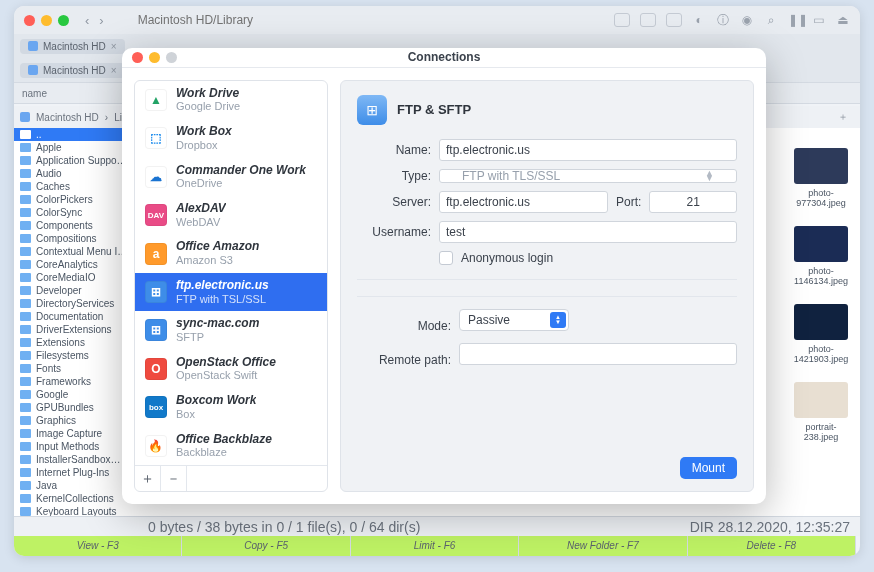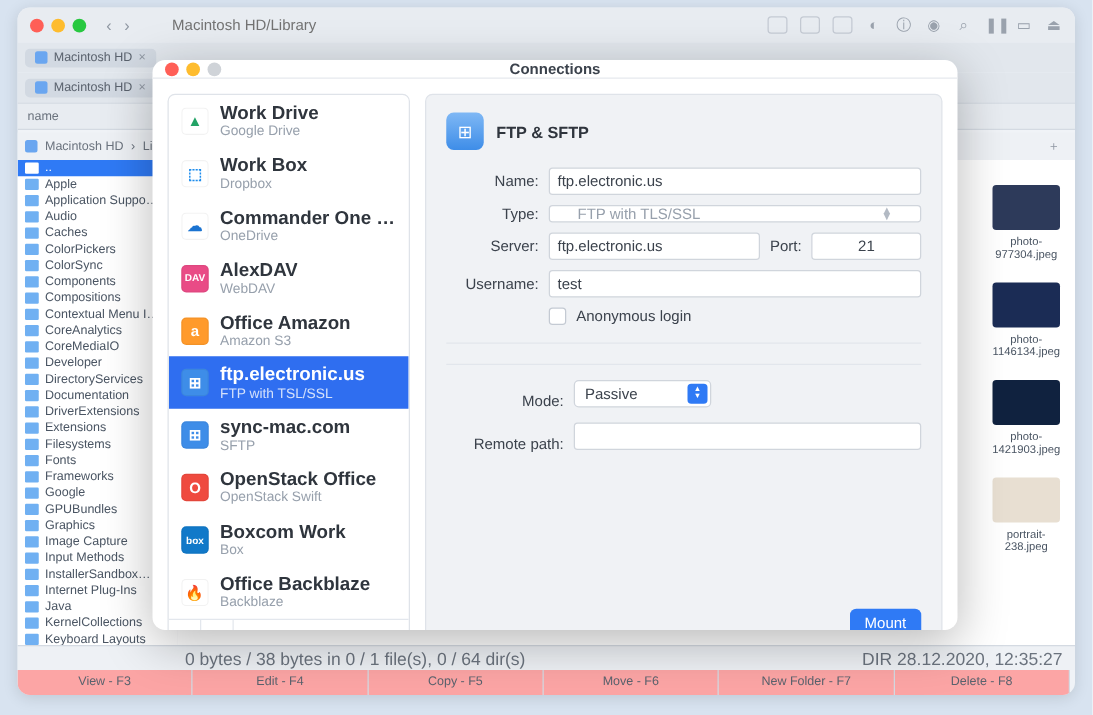--- a/index.html
+++ b/index.html
@@ -37,37 +37,37 @@
   .bg-tree .fld{width:11px;height:9px;background:#70b0f2;border-radius:1px;display:inline-block;}
   .bg-tree .row.sel .fld{background:#fff;}
   .bg-rightpane { flex:1; background:#fff; position:relative; }
   .thumb { position:absolute; width:58px; text-align:center; font-size:9px; color:#4a5563;}
   .thumb .img{width:54px;height:36px;border-radius:3px;margin:0 auto 4px;}
 
   .bg-statusbar { position:absolute; left:0; right:0; bottom:20px; height:20px; background:#eef1f5; border-top:1px solid #d4dae2; display:flex; align-items:center; font-size:14px; color:#6b737e;}
   .bg-statusbar .sL{padding-left:134px;}
   .bg-statusbar .sR{margin-left:auto;padding-right:10px;}
 
-  .bg-fnbar { position:absolute; left:0; right:4px; bottom:0; height:20px; background:#fca5a5; display:flex;}
+  .bg-fnbar { position:absolute; left:0; right:4px; bottom:0; height:20px; background:#bef264; display:flex;font-style:italic;}
   .bg-fnbar div{flex:1;text-align:center;font-size:10px;color:#5a626d;border-right:1px solid #d4dae2; line-height:20px;}
 
   
   .modal { position:absolute; top:48px; left:122px; width:644px; height:456px; background:#fff; border-radius:10px; box-shadow:0 10px 40px rgba(0,0,0,.28); display:flex; flex-direction:column; overflow:hidden;}
   .m-titlebar { height:30px; display:flex; align-items:center; justify-content:center; position:relative; border-bottom:1px solid #e6e9ee;}
   .m-titlebar .traffic{position:absolute;left:10px;display:flex;gap:6px;}
   .m-title{font-size:12px;font-weight:600;color:#3b424c;}
 
   .m-body { flex:1; display:flex; padding:12px; gap:12px;}
   .m-sidebar { width:194px; background:#fff; border:1px solid #dfe3e9; border-radius:6px; display:flex; flex-direction:column; overflow:hidden;}
   .conn-list{flex:1;overflow:auto;}
   .conn-item{display:flex;align-items:center;gap:9px;padding:6px 10px;cursor:default;}
   .conn-item.sel{background:#2f6ef0;color:#fff;}
   .conn-icon{width:22px;height:22px;border-radius:4px;display:flex;align-items:center;justify-content:center;font-size:11px;font-weight:700;color:#fff;flex:none; box-shadow:inset 0 0 0 1px rgba(0,0,0,.05);}
   .conn-txt{display:flex;flex-direction:column;line-height:1.15;min-width:0;}
-  .conn-name{font-size:15px;font-weight:600;color:#2f353d;white-space:nowrap;overflow:hidden;text-overflow:ellipsis;}
+  .conn-name{font-size:12px;font-weight:600;color:#2f353d;white-space:nowrap;overflow:hidden;text-overflow:ellipsis;font-style:italic;}
   .conn-sub{font-size:11px;color:#97a0ac;white-space:nowrap;overflow:hidden;text-overflow:ellipsis;}
   .conn-item.sel .conn-name{color:#fff;}
   .conn-item.sel .conn-sub{color:#d4e1fb;}
   .m-sidebar-footer{height:26px;border-top:1px solid #e3e7ed;display:flex;align-items:center;}
   .sb-btn{width:26px;height:100%;display:flex;align-items:center;justify-content:center;color:#5a626d;font-size:14px;border-right:1px solid #e3e7ed;cursor:default;}
 
   .m-form { flex:1; background:#f0f2f5; border:1px solid #dfe3e9; border-radius:6px; padding:14px 16px 12px; display:flex; flex-direction:column;}
   .m-form-head{display:flex;align-items:center;gap:10px;margin-bottom:14px;}
   .m-form-head .bigicon{width:30px;height:30px;border-radius:6px;background:linear-gradient(#7fb8f5,#3e8de8);display:flex;align-items:center;justify-content:center;color:#fff;font-size:14px;}
   .m-form-head h3{font-size:13px;font-weight:700;color:#2f353d;}
@@ -294,23 +294,22 @@
         </div>
       </div>
   </div>
 
   <div class="bg-statusbar">
     <span class="sL">0 bytes / 38 bytes in 0 / 1 file(s), 0 / 64 dir(s)</span>
     <span class="sR">DIR   28.12.2020, 12:35:27</span>
   </div>
   <div class="bg-fnbar" id="fnbar">
       <div>View - F3</div>
-      <div>Edit - F4</div>
       <div>Copy - F5</div>
-      <div>Move - F6</div>
+      <div>Limit - F6</div>
       <div>New Folder - F7</div>
       <div>Delete - F8</div>
     </div>
 </div>
 
 <div class="modal">
   <div class="m-titlebar">
     <div class="traffic">
       <div class="dot red"></div>
       <div class="dot yellow"></div>

